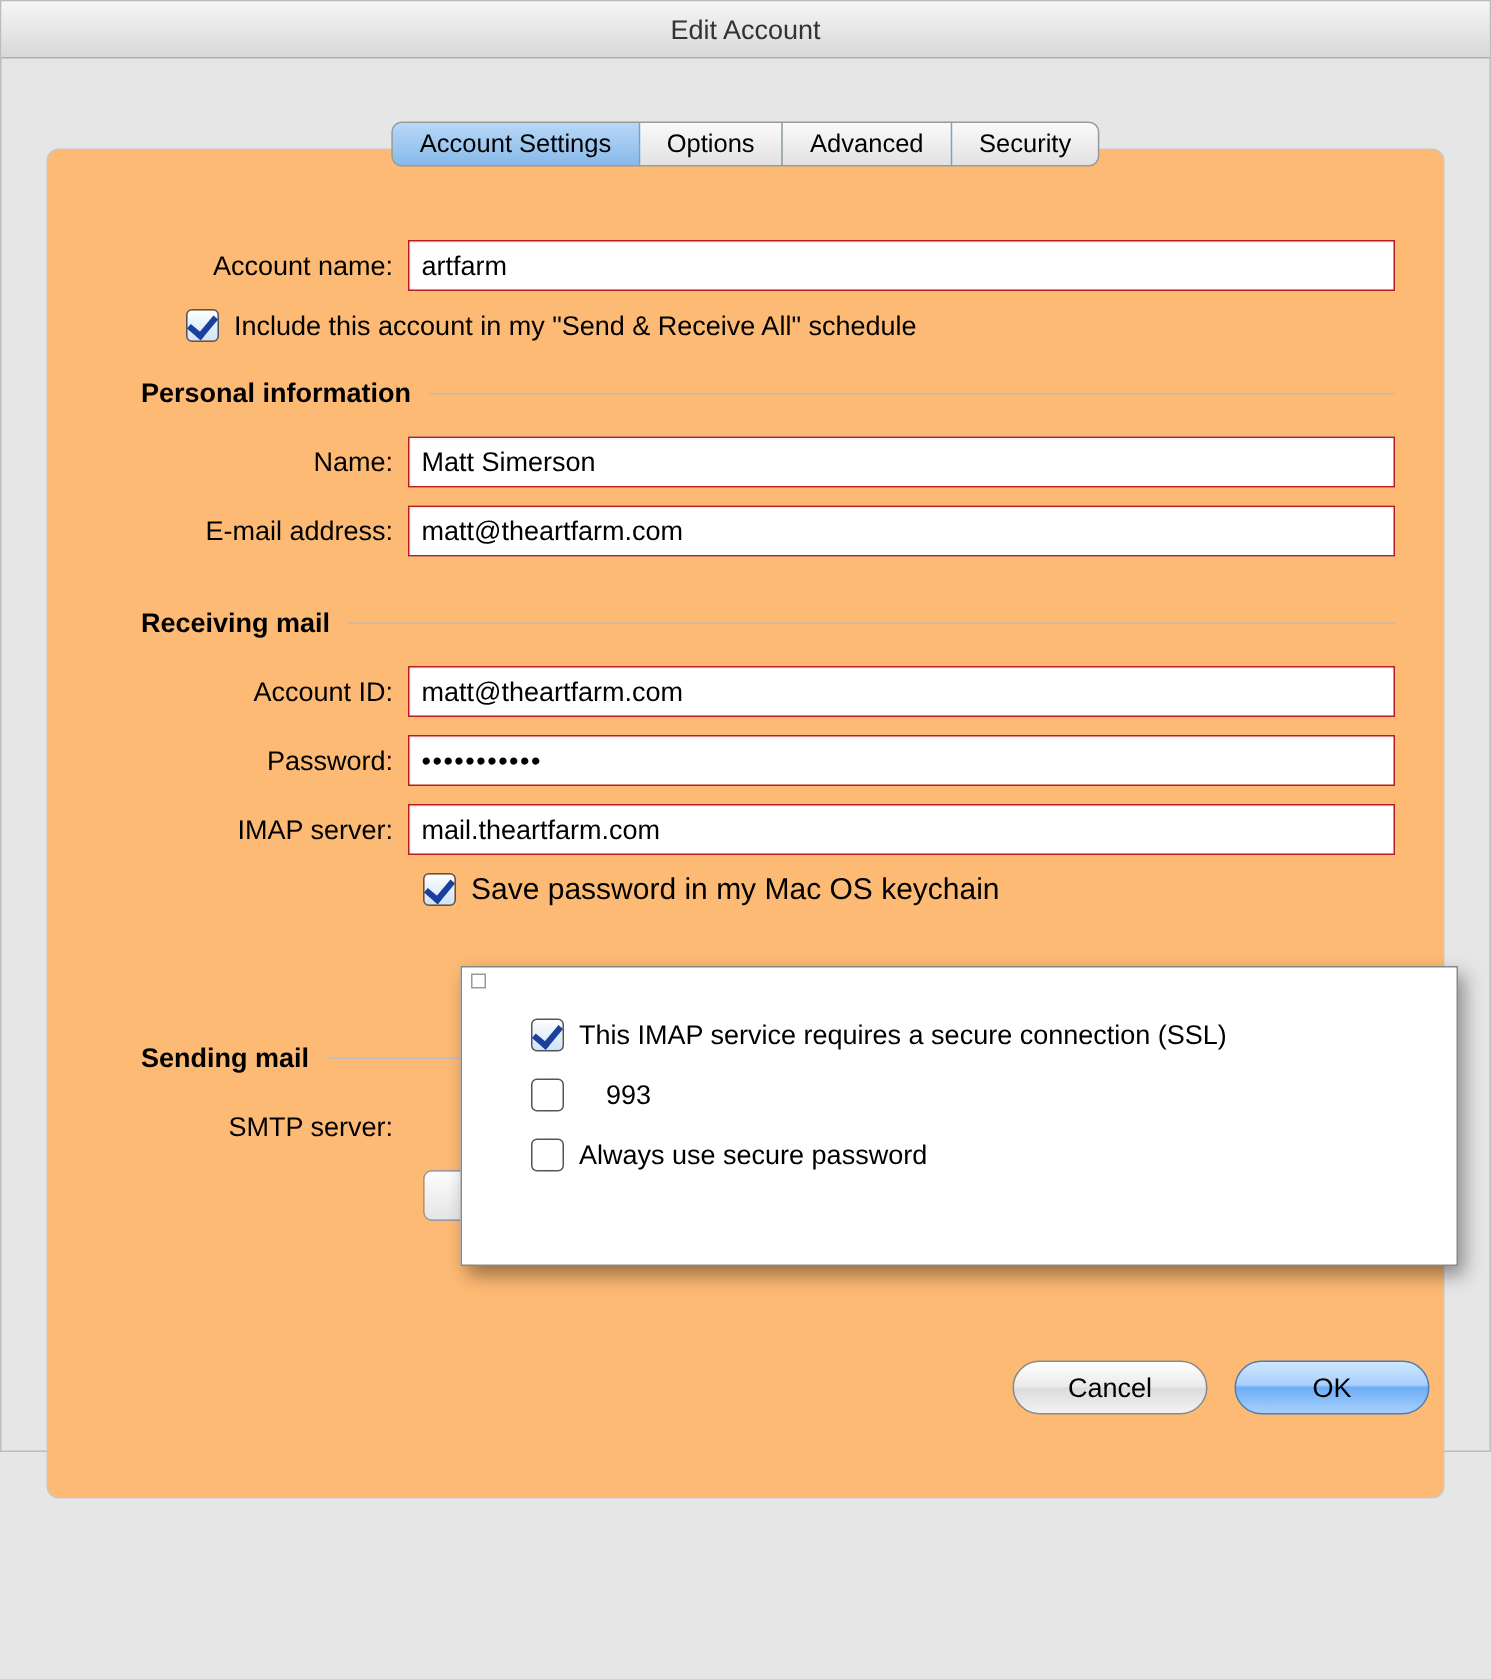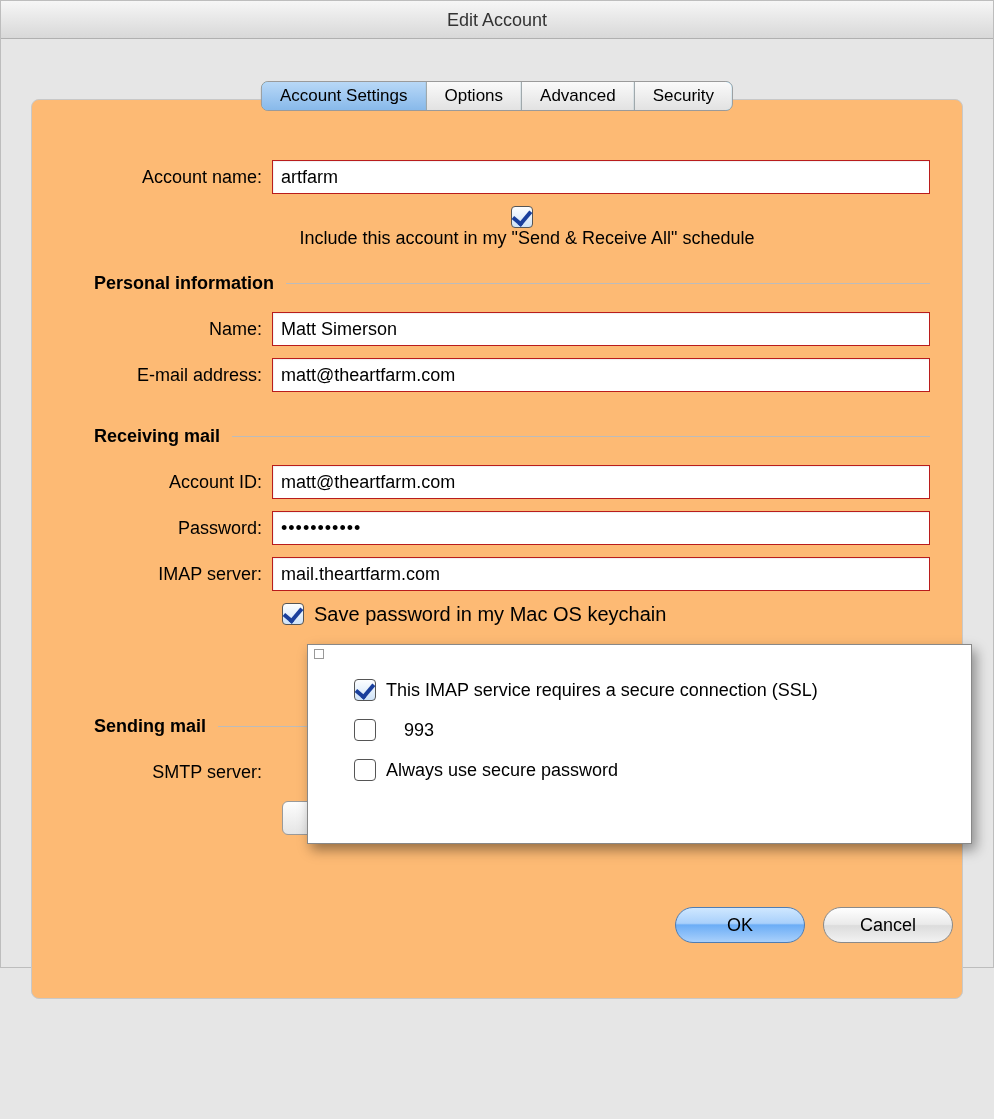--- a/index.html
+++ b/index.html
@@ -82,21 +82,20 @@
   padding: 0 8px;
   font-size: 18px;
   font-family: inherit;
   box-shadow: inset 1px 1px 1px rgba(0,0,0,0.06);
 }
 .checkbox-row {
   display: flex;
   align-items: center;
   margin: 10px 0 24px 60px;
   font-size: 18px;
-  flex-direction: column;
 }
 .checkbox-inline {
   display: flex;
   margin: 6px 0 6px 218px;
   font-size: 20px;
 }
 .aqua-check {
   width: 22px;
   height: 22px;
   border: 1px solid #555;
@@ -290,17 +289,17 @@
       <div class="aqua-check plain"></div>
       <input class="popup-port" type="text" value="993" style="">
     </div>
     <div class="popup-row">
       <div class="aqua-check plain"></div>
       <span>Always use secure password</span>
     </div>
   </div>
 
   <div class="button-bar">
+    <button class="aqua-btn normal">Cancel</button>
     <button class="aqua-btn default">OK</button>
-    <button class="aqua-btn normal">Cancel</button>
   </div>
 
 </div>
 
 </body></html>

